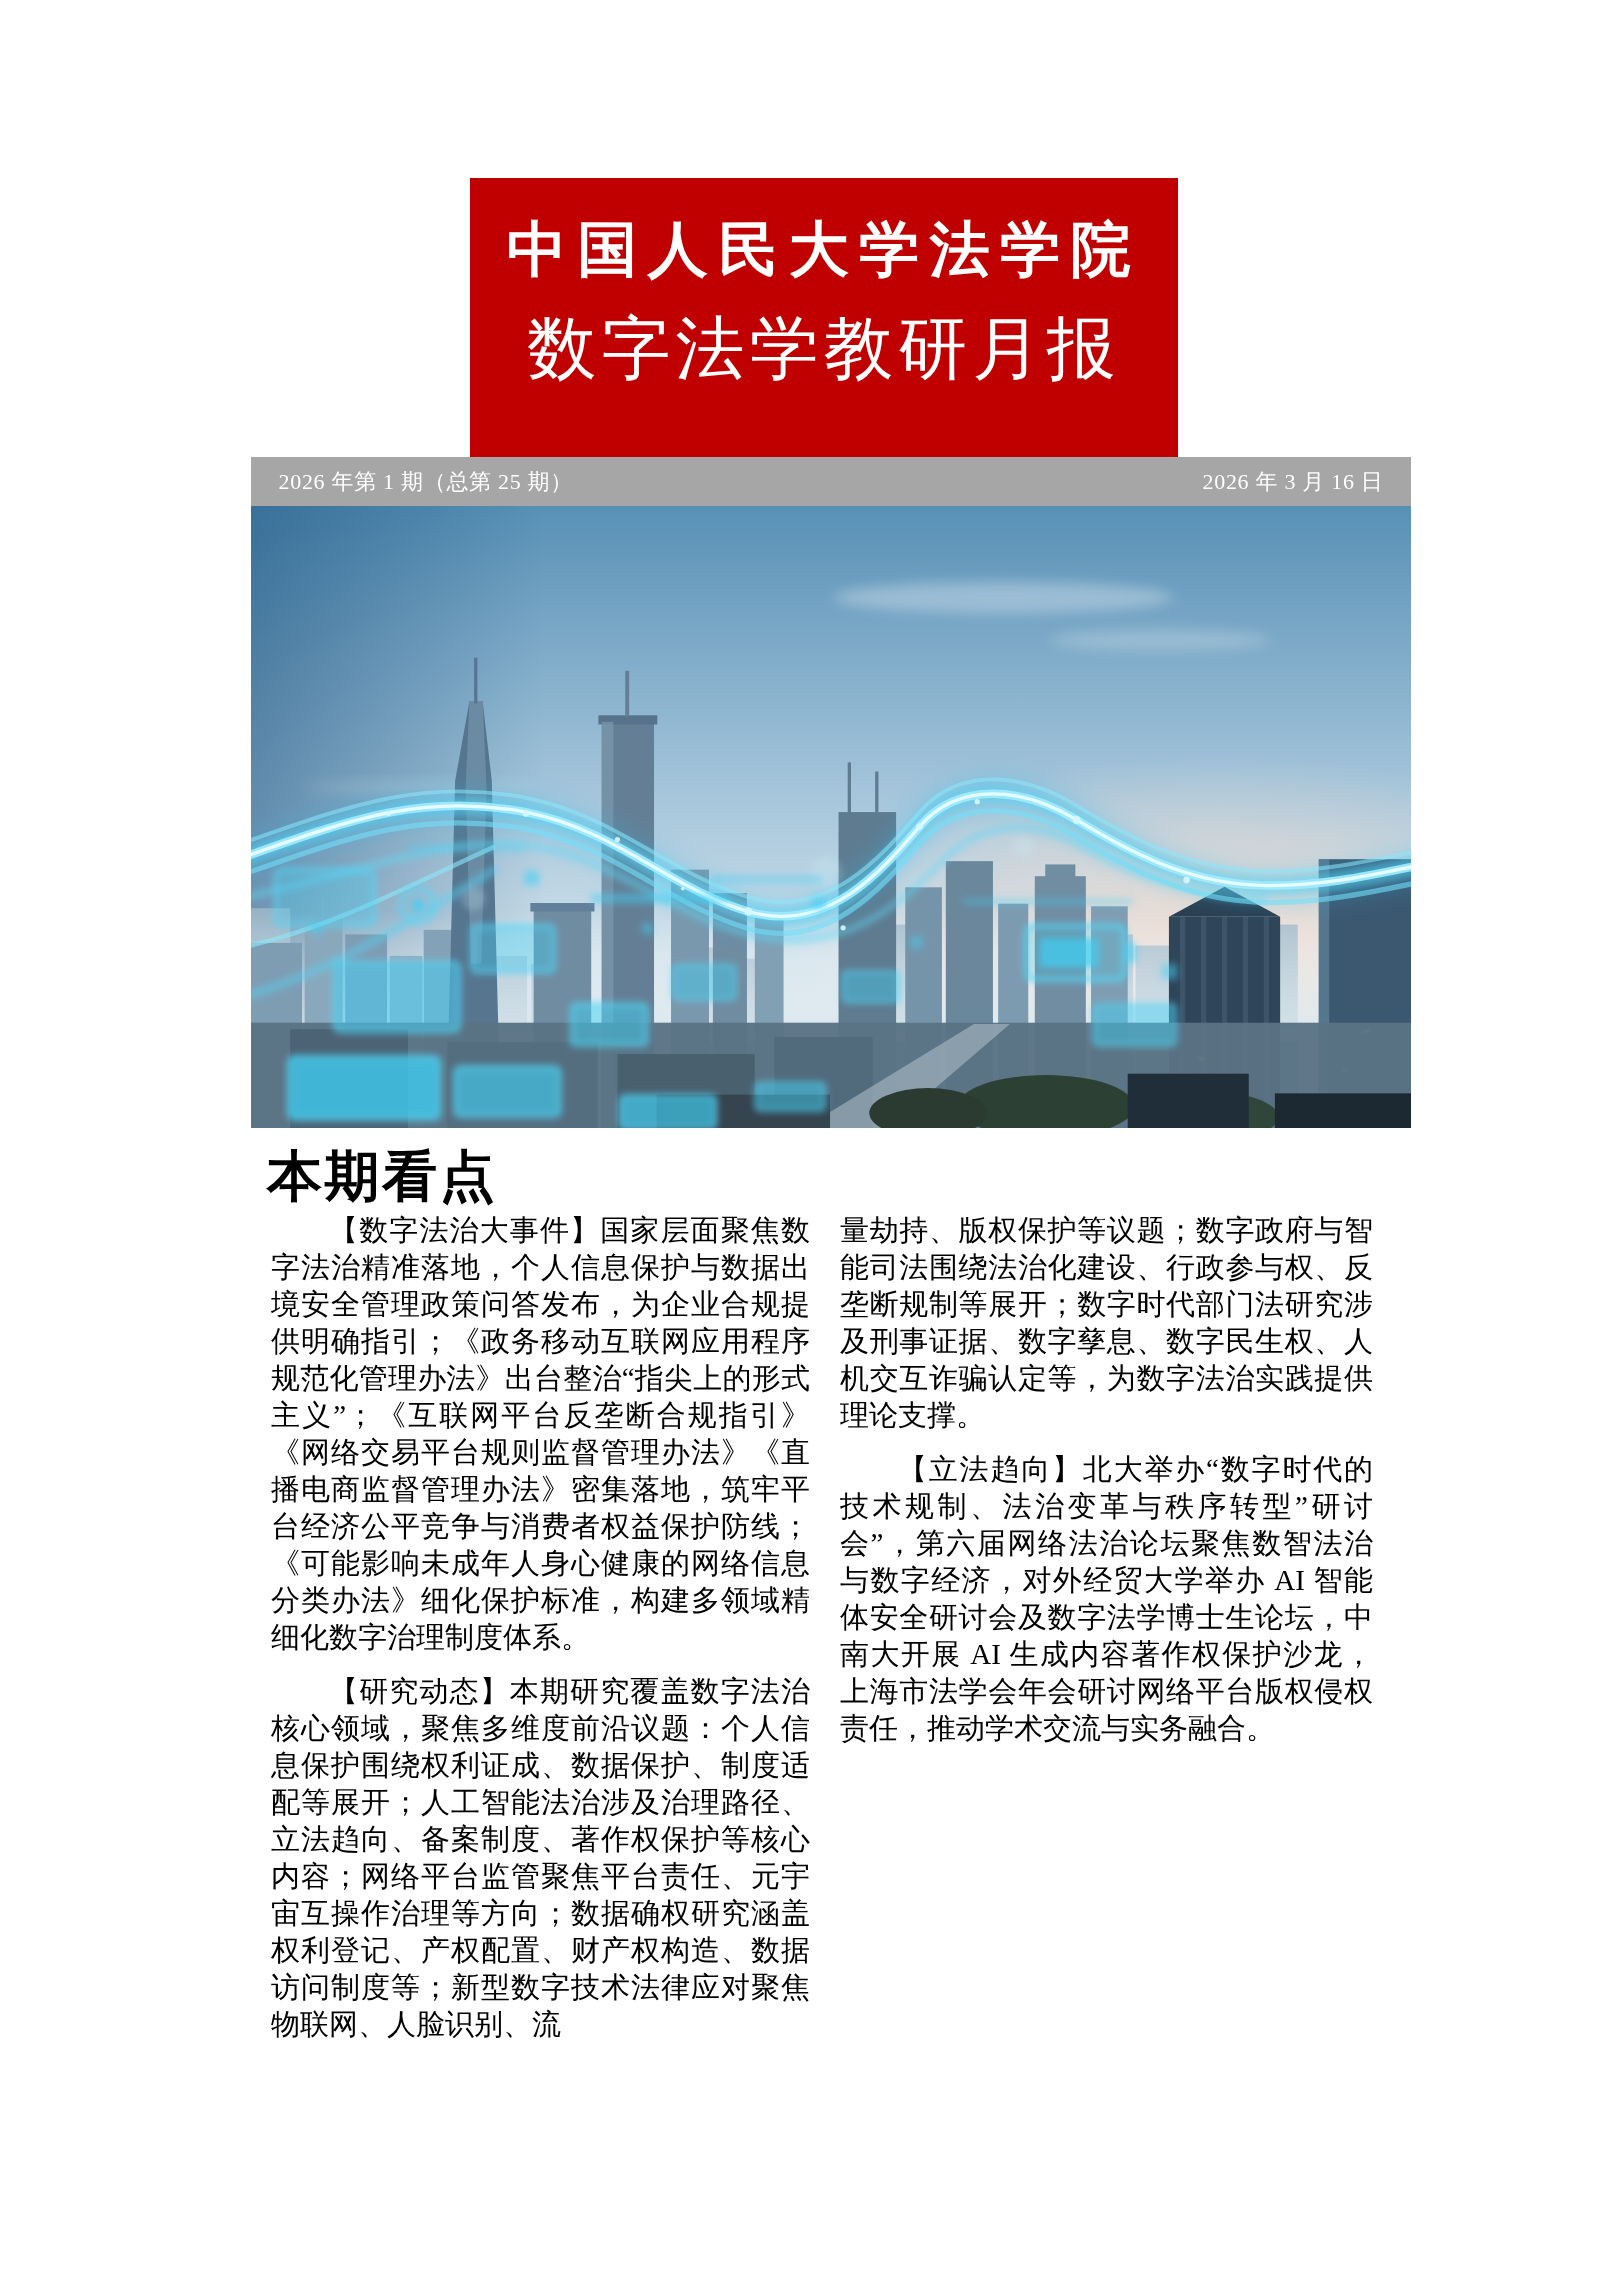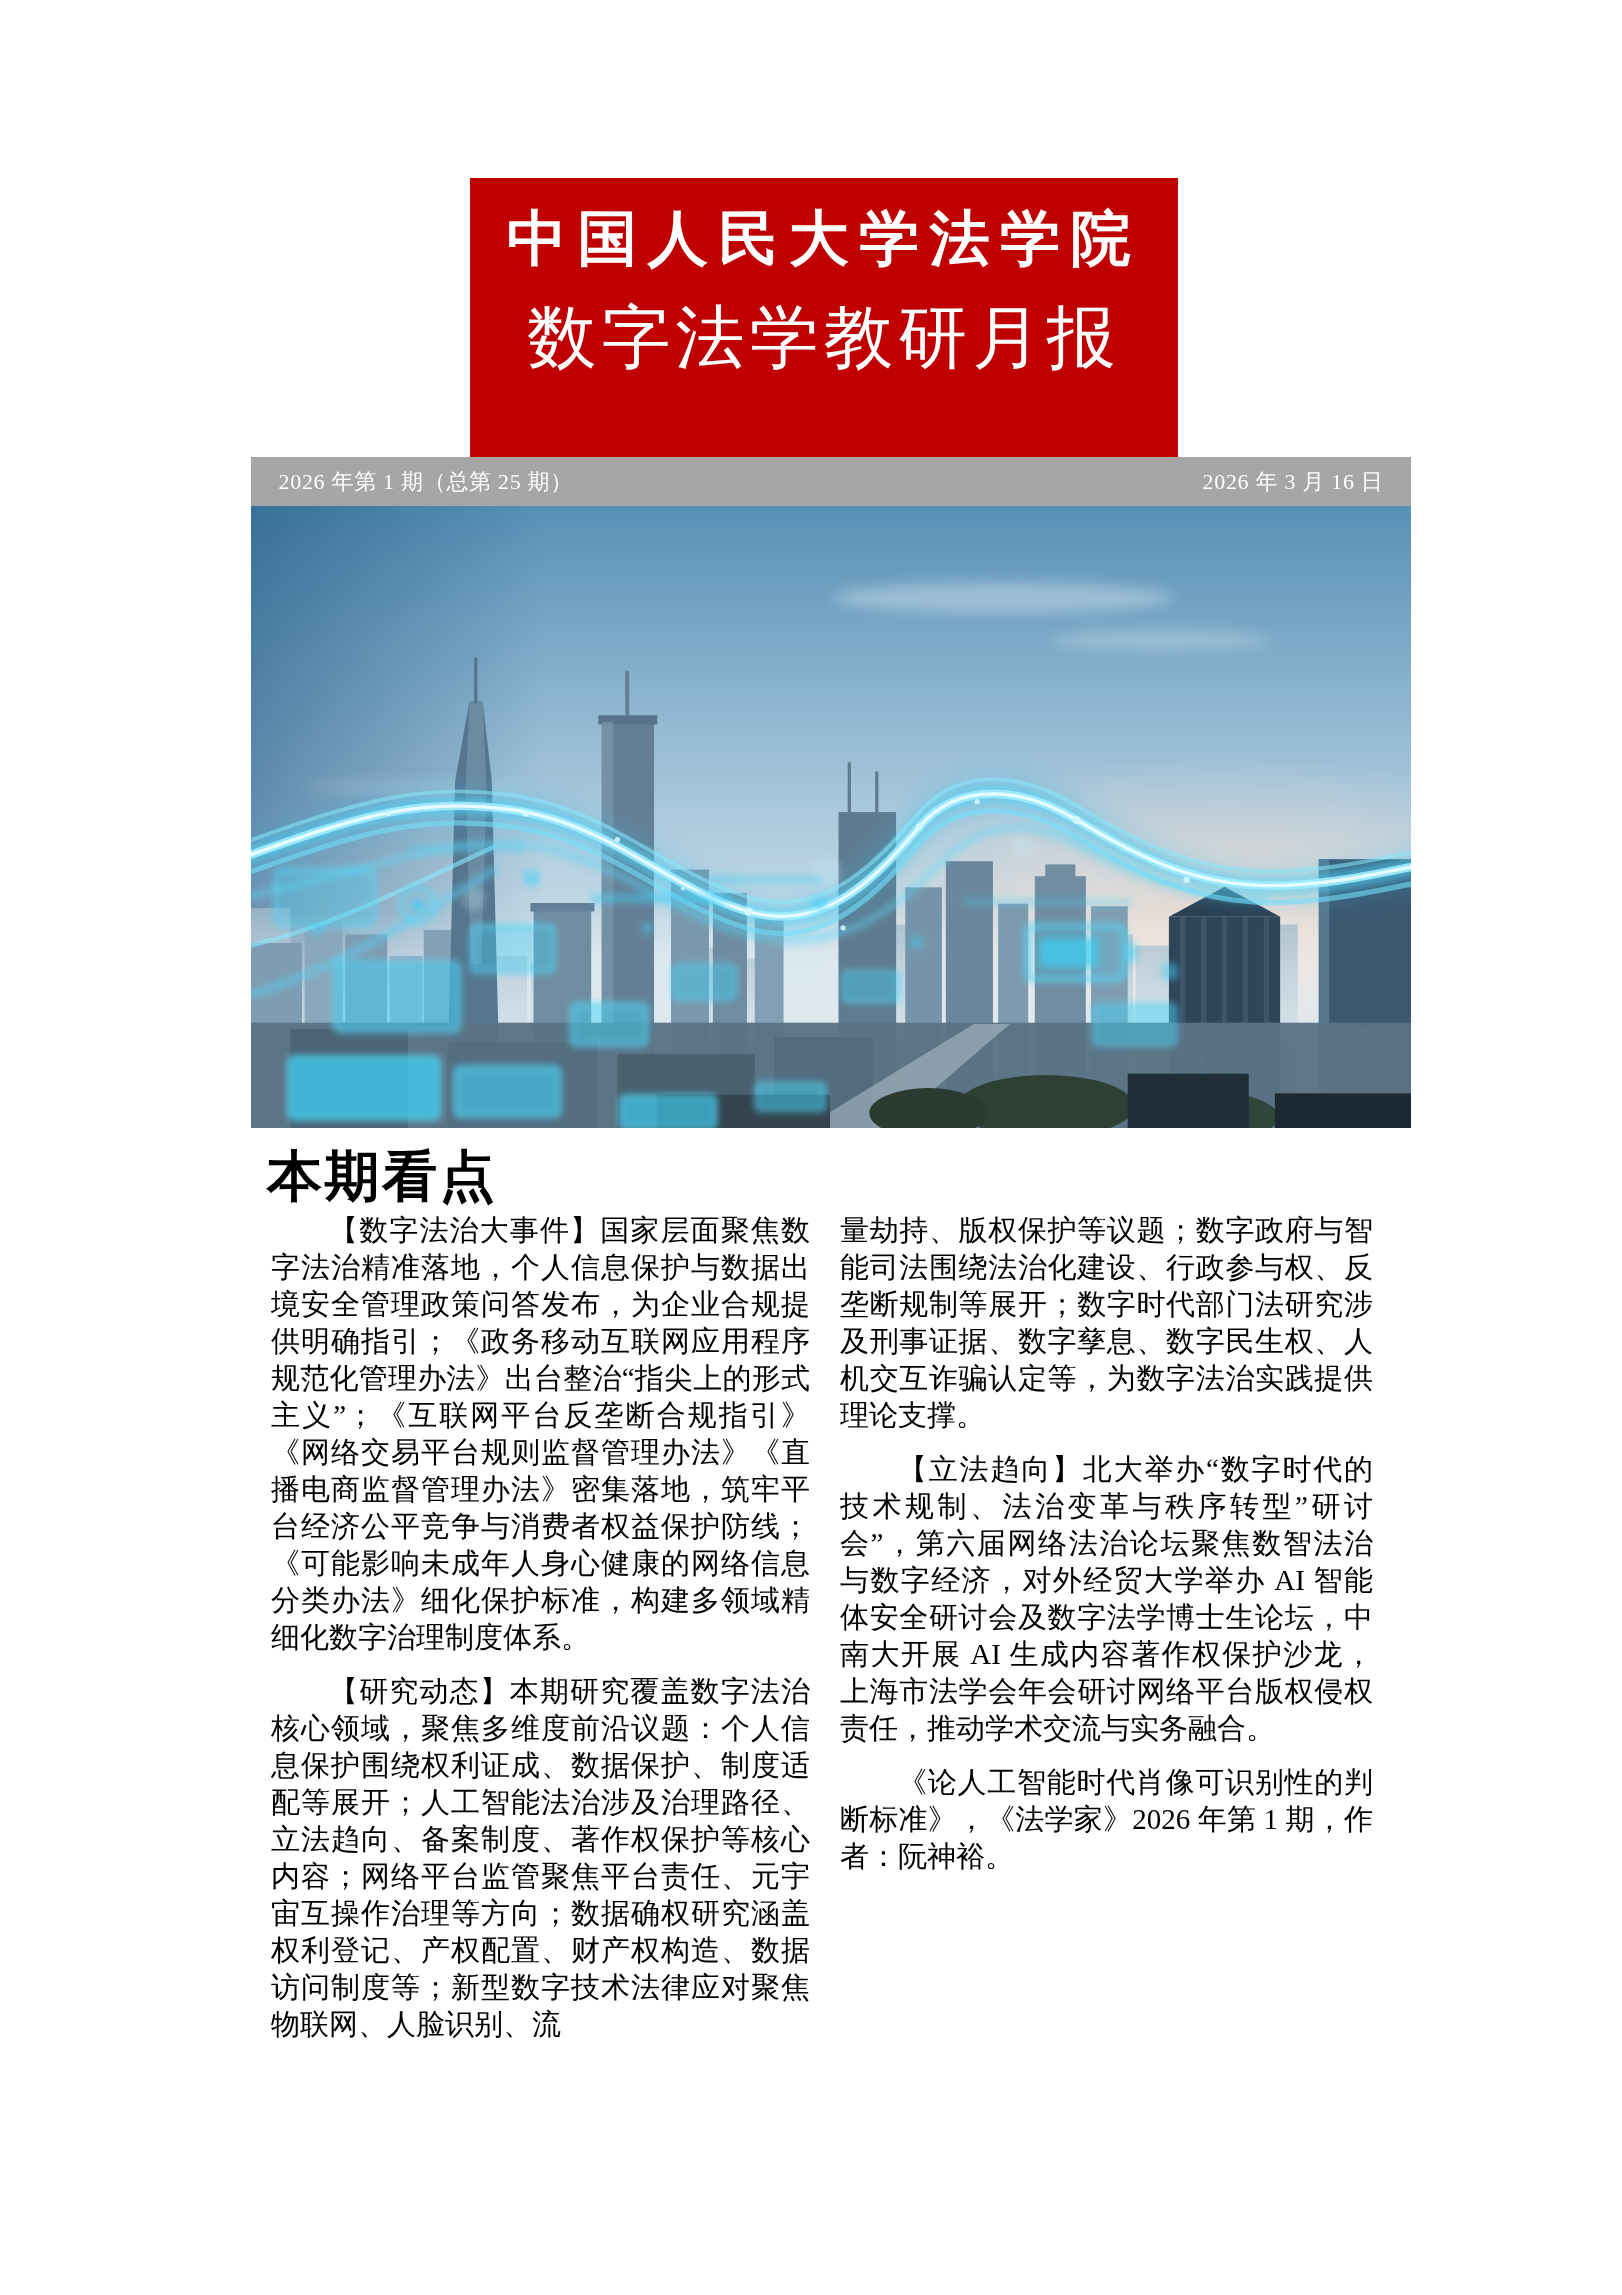--- a/index.html
+++ b/index.html
@@ -1,21 +1,21 @@
 <!DOCTYPE html>
 <html style="font-size:10.5px"><head>
 <meta charset="utf-8">
 <style>
   html,body{margin:0;padding:0;background:#ffffff;}
   .page{position:relative;width:1623px;height:2295px;background:#ffffff;overflow:hidden;
         font-family:"Liberation Serif",serif;color:#000;}
 
   
   .banner{position:absolute;left:470px;top:178px;width:708px;height:345px;background:#c00000;
-          color:#fff;display:flex;flex-direction:column;align-items:center;padding-top:30px;
+          color:#fff;display:flex;flex-direction:column;align-items:center;padding-top:41px;
           box-sizing:border-box;text-align:right;}
   .banner-line1{font-size:60px;font-weight:700;letter-spacing:10.5px;line-height:1.05;white-space:nowrap;}
   .banner-line2{margin-top:31px;font-size:69px;font-weight:400;letter-spacing:5.2px;line-height:1.05;white-space:nowrap;}
 
   
   .issue-bar{position:absolute;left:251px;top:457px;width:1160px;height:50px;background:#a6a6a6;
              color:#fff;display:flex;align-items:center;justify-content:space-between;
              padding:0 27.5px;box-sizing:border-box;font-size:22px;letter-spacing:0.7px;white-space:nowrap;}
 
   
@@ -227,18 +227,17 @@
   <h1 class="section-title">本期看点</h1>
 
   <main class="columns">
     <div class="col-left">
       <p class="para gap">【数字法治大事件】国家层面聚焦数字法治精准落地，个人信息保护与数据出境安全管理政策问答发布，为企业合规提供明确指引；《政务移动互联网应用程序规范化管理办法》出台整治“指尖上的形式主义”；《互联网平台反垄断合规指引》《网络交易平台规则监督管理办法》《直播电商监督管理办法》密集落地，筑牢平台经济公平竞争与消费者权益保护防线；《可能影响未成年人身心健康的网络信息分类办法》细化保护标准，构建多领域精细化数字治理制度体系。</p>
       <p class="para">【研究动态】本期研究覆盖数字法治核心领域，聚焦多维度前沿议题：个人信息保护围绕权利证成、数据保护、制度适配等展开；人工智能法治涉及治理路径、立法趋向、备案制度、著作权保护等核心内容；网络平台监管聚焦平台责任、元宇宙互操作治理等方向；数据确权研究涵盖权利登记、产权配置、财产权构造、数据访问制度等；新型数字技术法律应对聚焦物联网、人脸识别、流</p>
     </div>
     <div class="col-right">
       <p class="para cont gap">量劫持、版权保护等议题；数字政府与智能司法围绕法治化建设、行政参与权、反垄断规制等展开；数字时代部门法研究涉及刑事证据、数字孳息、数字民生权、人机交互诈骗认定等，为数字法治实践提供理论支撑。</p>
       <p class="para gap">【立法趋向】北大举办“数字时代的技术规制、法治变革与秩序转型”研讨会”，第六届网络法治论坛聚焦数智法治与数字经济，对外经贸大学举办 AI 智能体安全研讨会及数字法学博士生论坛，中南大开展 AI 生成内容著作权保护沙龙，上海市法学会年会研讨网络平台版权侵权责任，推动学术交流与实务融合。</p>
-      <p class="para">《论人工智能时代肖像可识别性的判断标准》，《法学家》2026 年第 1 期，作者：阮神裕。</p>
     </div>
   </main>
 
 </div>
 
 
 </body></html>

